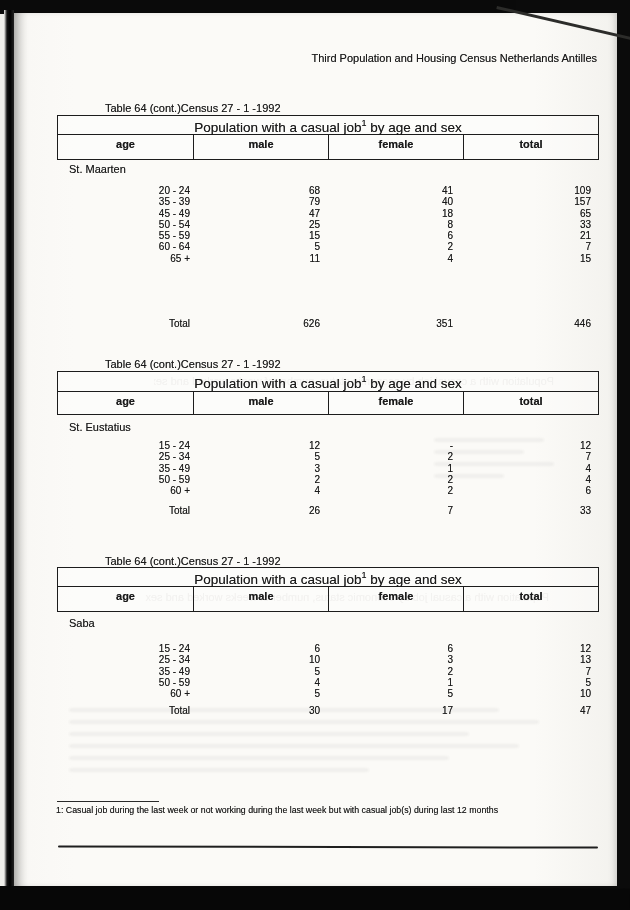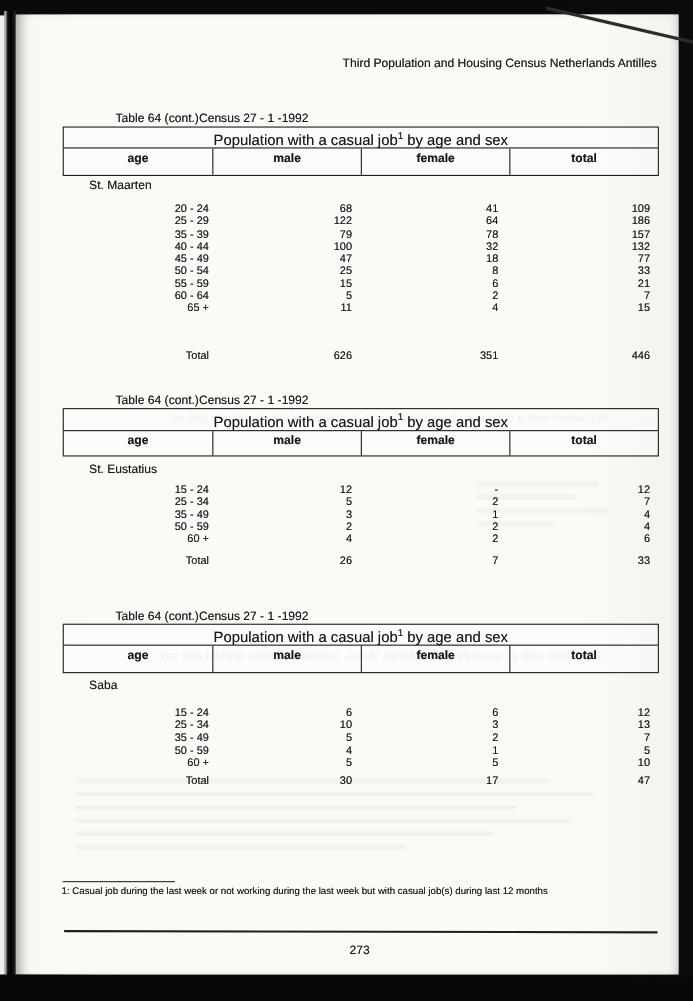--- a/index.html
+++ b/index.html
@@ -22,21 +22,21 @@
   .hdr-right{position:absolute;left:43px;top:39px;width:540px;text-align:right;font-size:11px;}
   
   .tblock{position:absolute;left:43px;width:540px;}
   .cap{position:absolute;left:0;top:0;width:540px;display:flex;justify-content:flex-start;font-size:11px;margin-left:48px;}
   .box{position:absolute;left:0;width:540px;border:1.4px solid #1c1c1c;background:rgba(255,255,255,.35);}
   .ttl{border-bottom:1.2px solid #1c1c1c;text-align:center;font-size:13.5px;padding-top:2px;}
   .ttl sup{font-size:9px;vertical-align:6px;}
   .cols{display:grid;grid-template-columns:repeat(4,135px);font-size:11px;}
   .cols .col{padding-top:3px;text-align:center;font-weight:bold;}
   .cols .col + .col{border-left:1.2px solid #1c1c1c;}
-  .sect{position:absolute;left:24px;font-size:11px;}
+  .sect{position:absolute;left:12px;font-size:11px;}
   .rows{position:absolute;left:0;width:540px;}
   .drow,.trow{display:grid;grid-template-columns:133px 130px 133px 138px;line-height:11.3px;font-size:10px;}
   .trow{position:absolute;left:0;width:540px;}
   .cell{text-align:right;}
   
   .fn-rule{position:absolute;left:43px;top:788px;width:102px;height:1px;background:#2a2a2a;}
   .fn{position:absolute;left:42px;top:792px;width:520px;font-size:8.8px;}
   .foot-rule{position:absolute;left:44px;top:833px;width:540px;height:2px;background:#1f1f1f;transform:rotate(.12deg);border-radius:1px;}
   .pageno{position:absolute;left:43px;top:845px;width:540px;text-align:center;font-size:11px;}
   
@@ -85,42 +85,30 @@
       </div>
       <div class="sect" style="top:61px;">St. Maarten</div>
       <div class="rows" style="top:83px;">
           <div class="drow">
             <span class="cell">20 - 24</span>
             <span class="cell">68</span>
             <span class="cell">41</span>
             <span class="cell">109</span>
           </div>
           <div class="drow">
-            <span class="cell">25 - 29</span>
-            <span class="cell">122</span>
-            <span class="cell">64</span>
-            <span class="cell">186</span>
-          </div>
-          <div class="drow">
             <span class="cell">35 - 39</span>
             <span class="cell">79</span>
-            <span class="cell">78</span>
+            <span class="cell">40</span>
             <span class="cell">157</span>
-          </div>
-          <div class="drow">
-            <span class="cell">40 - 44</span>
-            <span class="cell">100</span>
-            <span class="cell">32</span>
-            <span class="cell">132</span>
           </div>
           <div class="drow">
             <span class="cell">45 - 49</span>
             <span class="cell">47</span>
             <span class="cell">18</span>
-            <span class="cell">77</span>
+            <span class="cell">65</span>
           </div>
           <div class="drow">
             <span class="cell">50 - 54</span>
             <span class="cell">25</span>
             <span class="cell">8</span>
             <span class="cell">33</span>
           </div>
           <div class="drow">
             <span class="cell">55 - 59</span>
             <span class="cell">15</span>
@@ -254,21 +242,20 @@
         <span class="cell">Total</span>
         <span class="cell">30</span>
         <span class="cell">17</span>
         <span class="cell">47</span>
       </div>
     </section>
 
     <div class="fn-rule"></div>
     <div class="fn">1: Casual job during the last week or not working during the last week but with casual job(s) during last 12 months</div>
     <div class="foot-rule"></div>
-    <div class="pageno">273</div>
   </div>
 
   <div class="band-top"></div>
   <div class="edge-diag"></div>
   <div class="sliver-left"></div>
   <div class="strip-left"></div>
   <div class="strip-right"></div>
   <div class="band-bottom"></div>
 </div>
 

